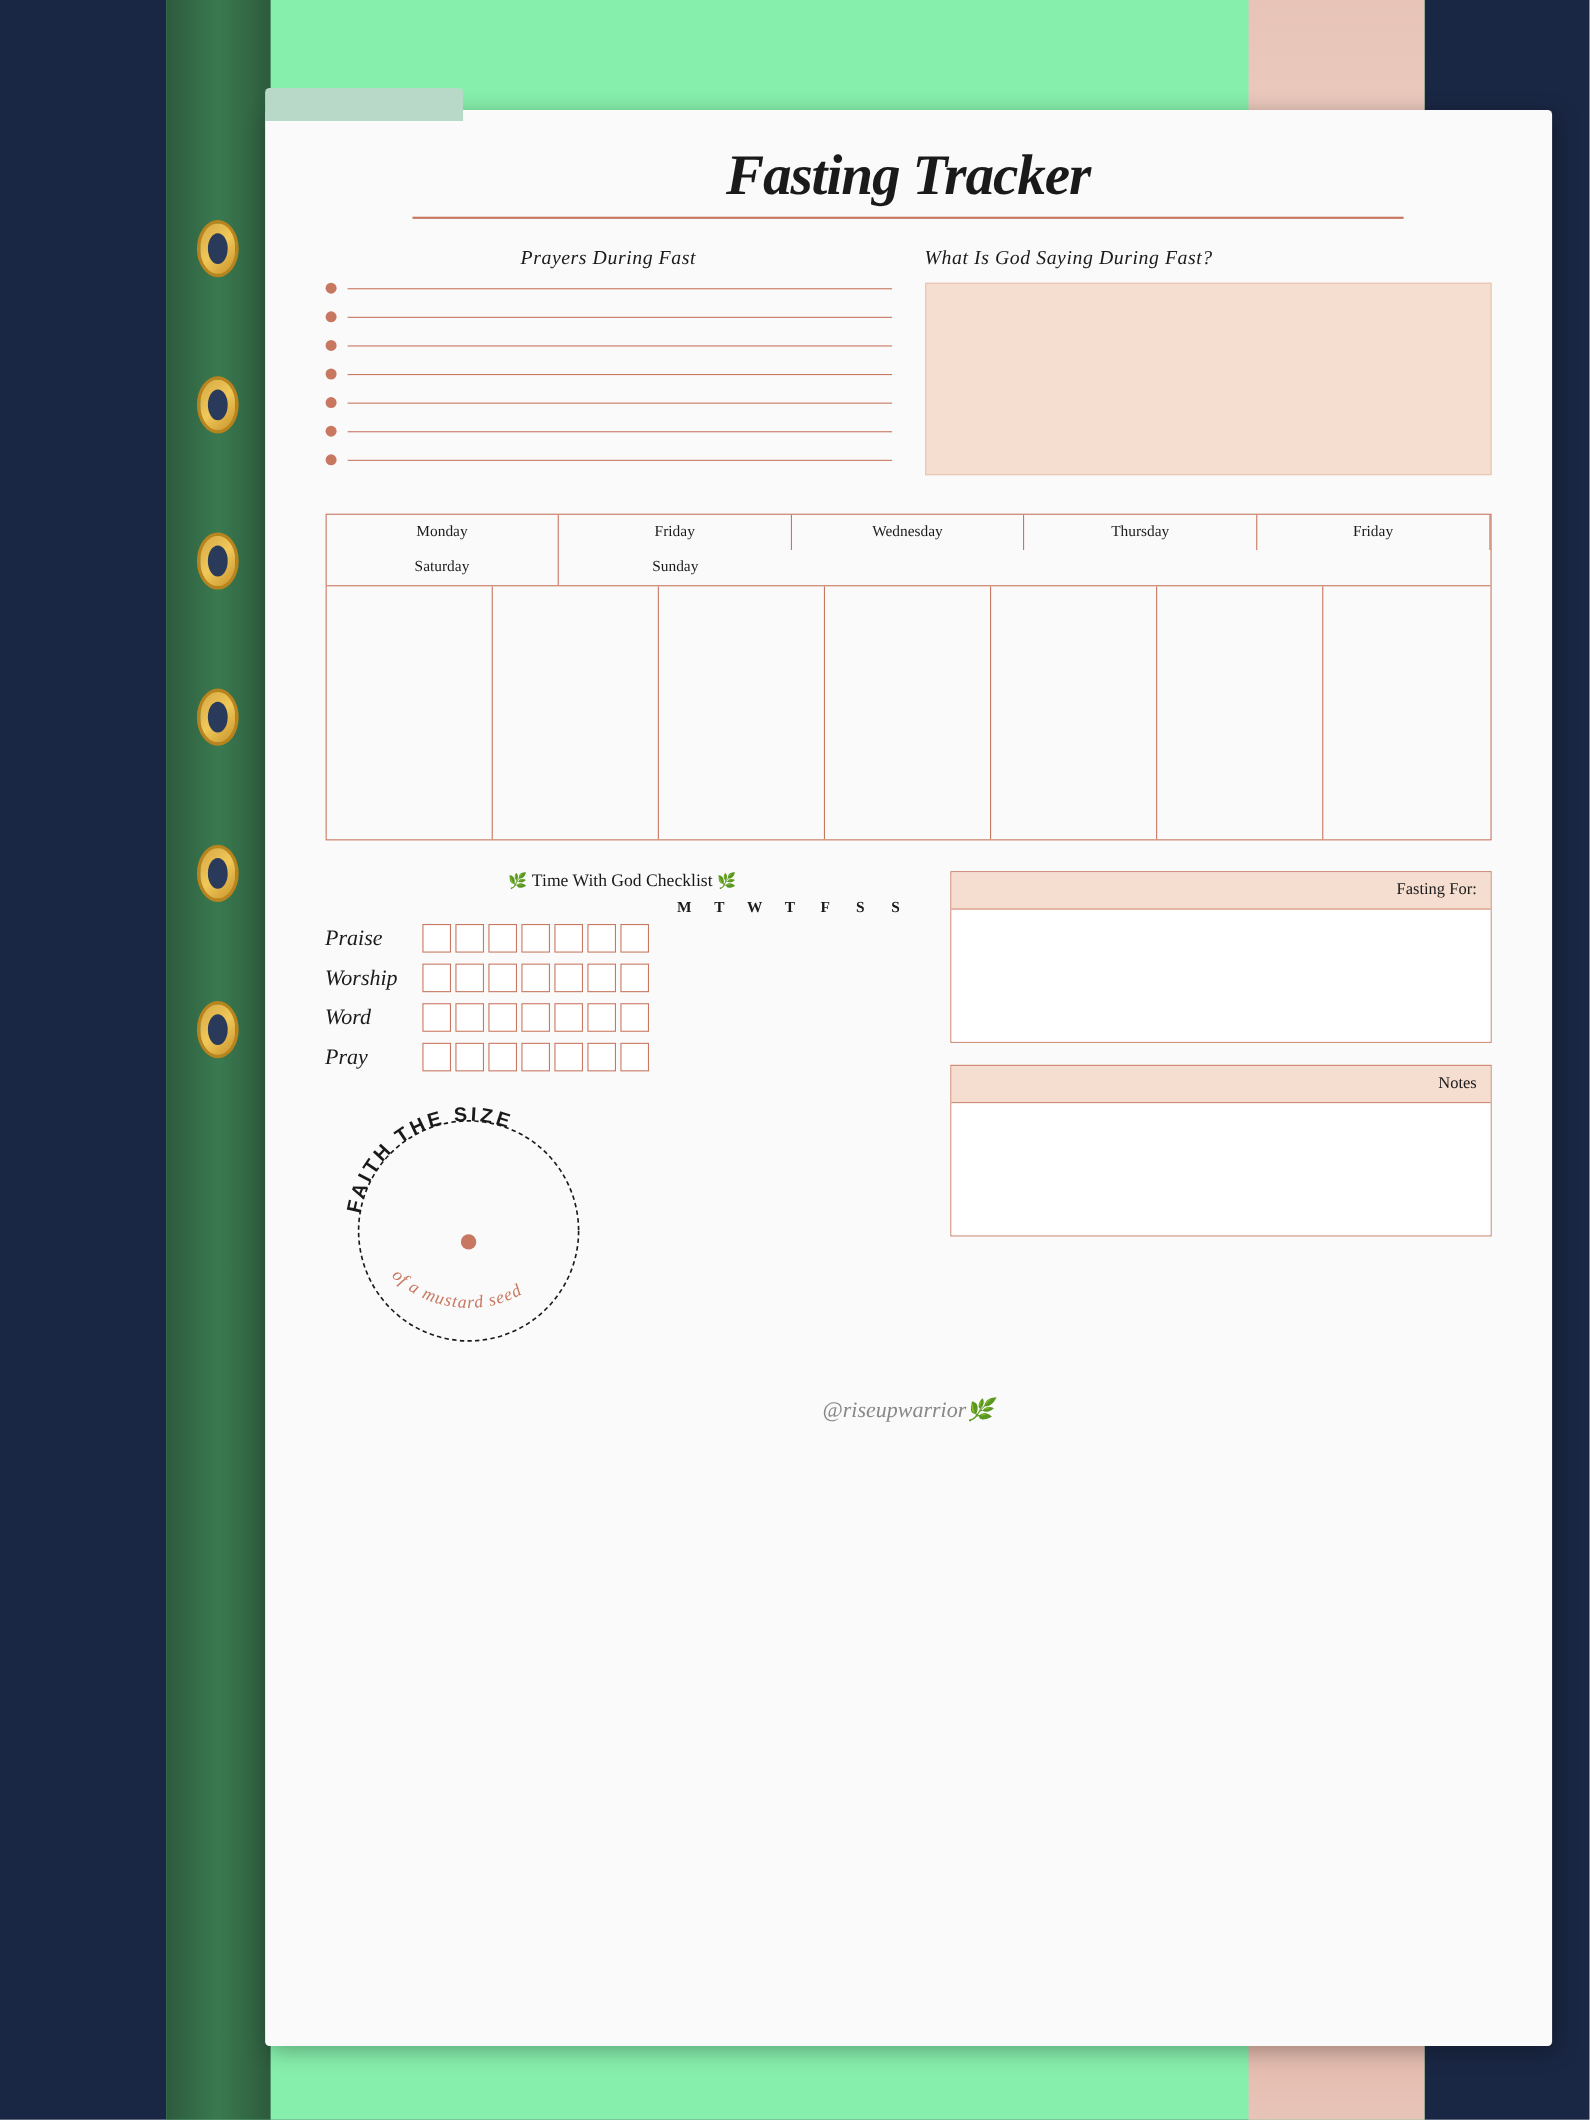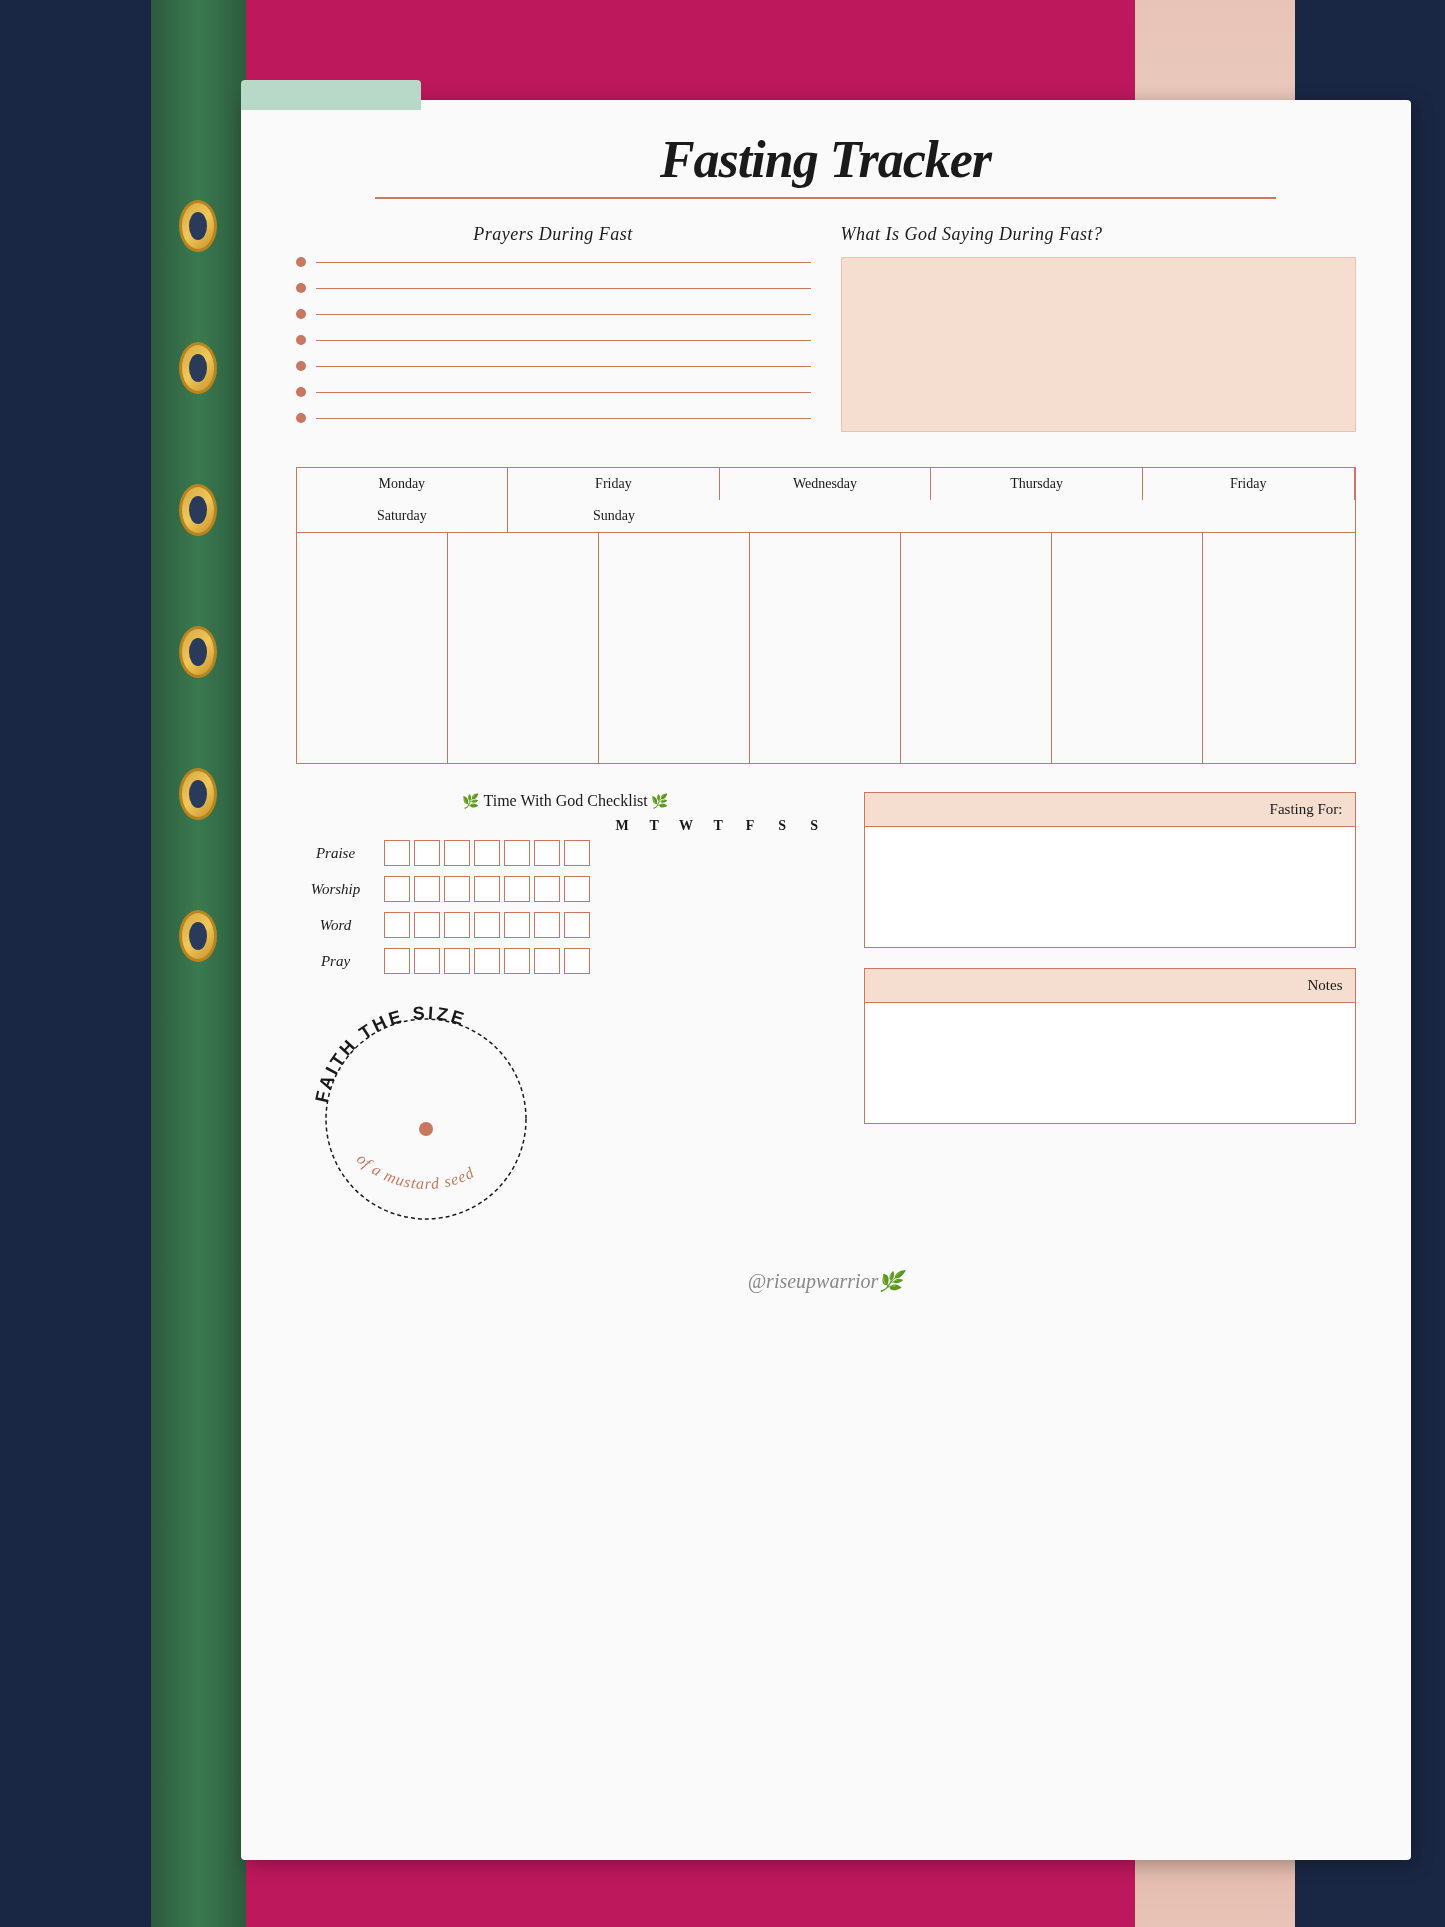--- a/index.html
+++ b/index.html
@@ -12,21 +12,21 @@
       align-items: center;
       justify-content: center;
       font-family: Georgia, serif;
       overflow: hidden;
     }
 
     .binder-container {
       position: relative;
       width: 1144px;
       height: 1927px;
-      background: #be185d;
+      background: #86efac;
     }
 
     
     .rings {
       position: absolute;
       left: 28px;
       top: 200px;
       display: flex;
       flex-direction: column;
       gap: 90px;
@@ -297,26 +297,26 @@
       color: #1a1a1a;
     }
 
     .checklist-row {
       display: flex;
       align-items: center;
       margin-bottom: 10px;
     }
 
     .row-label {
-      font-size: 15px;
+      font-size: 20px;
       color: #1a1a1a;
       font-style: italic;
       font-family: Georgia, serif;
       min-width: 80px;
-      text-align: center;
+      text-align: left;
       margin-right: 8px;
     }
 
     .checkboxes {
       display: flex;
       gap: 4px;
     }
 
     .checkbox {
       width: 26px;

